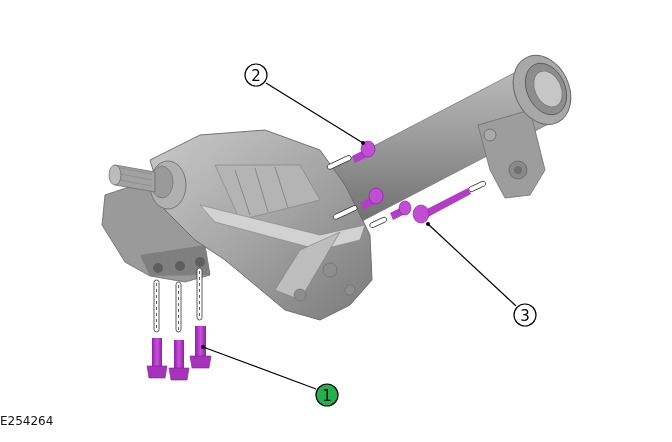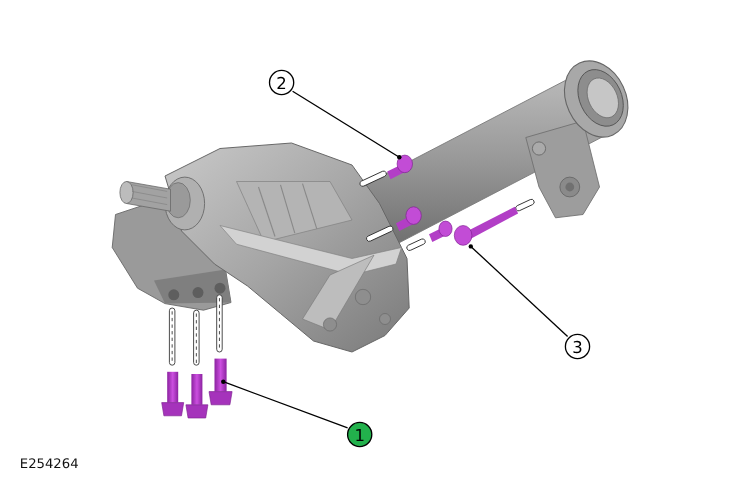--- a/index.html
+++ b/index.html
@@ -1,20 +1,20 @@
 <!DOCTYPE html>
 <html><head>
   <meta charset="utf-8">
   <style>
     html, body { margin: 0; padding: 0; background: #ffffff; }
     body { width: 672px; height: 442px; position: relative; overflow: hidden;
            font-family: "DejaVu Sans", sans-serif; }
     #stage { position: absolute; left: 0; top: 0; width: 672px; height: 442px; }
     .callout-label { font-family: "DejaVu Sans", sans-serif; font-size: 15px; fill: #000; }
-    .figure-id { position: absolute; left: 18px; top: 414px; font-size: 12px; color: #111;
+    .figure-id { position: absolute; left: 0; top: 414px; font-size: 12px; color: #111;
                  font-family: "DejaVu Sans", sans-serif; }
   </style>
 </head>
 <body>
 
 <div id="stage">
 <svg width="672" height="442" viewBox="0 0 672 442" xmlns="http://www.w3.org/2000/svg">
   <defs>
     <linearGradient id="tubeGrad" x1="0" y1="0" x2="0" y2="1">
       <stop offset="0" stop-color="#b9b9b9"></stop>

